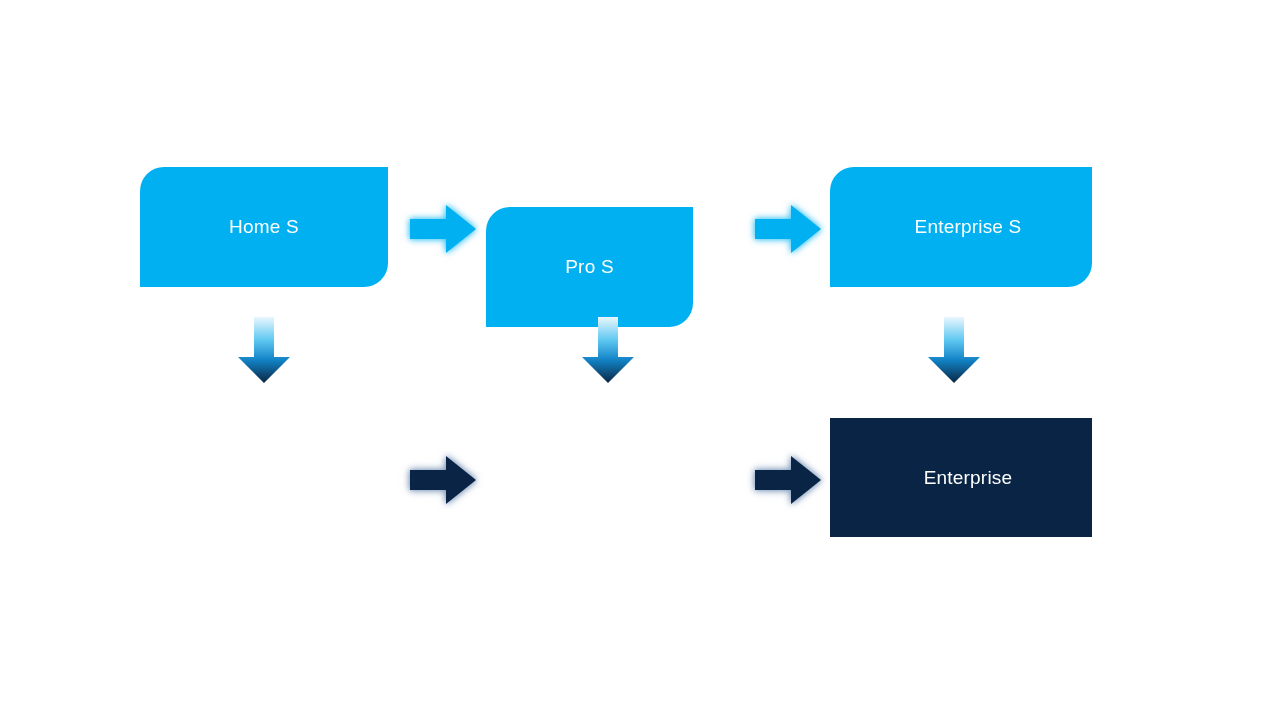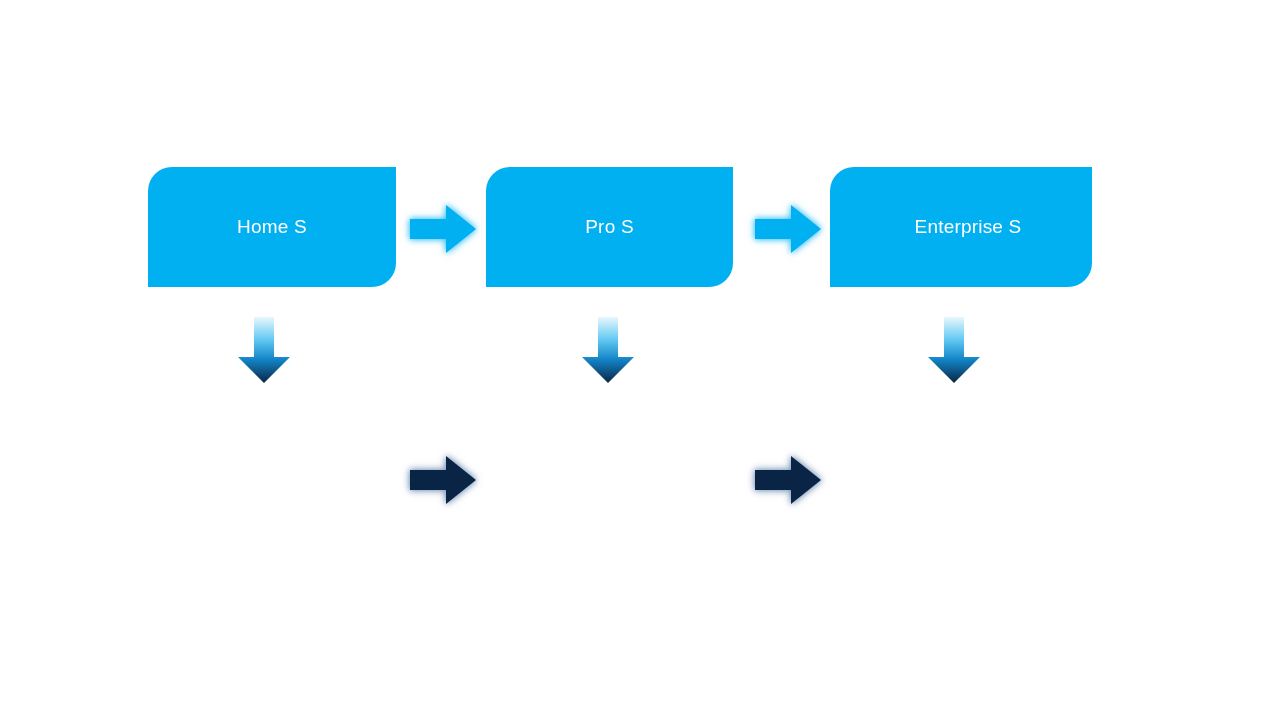--- a/index.html
+++ b/index.html
@@ -28,22 +28,22 @@
     top: 167px;
     height: 120px;
     background: var(--light-blue, #00B0F0);
     border-radius: 24px 0 24px 0;
   }
   .node-bottom {
     top: 418px;
     height: 119px;
     background: var(--dark-navy, #0A2446);
   }
-  .col-0 { left: 140px; width: 248px; margin-left: 8px; }
-  .col-1 { left: 486px; width: 247px; }
+  .col-0 { left: 140px; width: 248px; }
+  .col-1 { left: 486px; width: 207px; margin-top: 40px; }
   .col-2 { left: 830px; width: 248px; padding-left: 14px; }
 
   .connector {
     position: absolute;
     line-height: 0;
   }
   .h-arrow { width: 66px; height: 48px; }
   .v-arrow { width: 52px; height: 66px; }
 
   .h-arrow-top    { top: 205px; }
@@ -85,20 +85,23 @@
   <div class="node node-top col-0">
     <span>Home S</span>
   </div>
   <div class="node node-top col-1">
     <span>Pro S</span>
   </div>
   <div class="node node-top col-2">
     <span>Enterprise S</span>
   </div>
 
+  <div class="node node-bottom col-2">
+    <span>Enterprise</span>
+  </div>
 
   <div class="connector h-arrow h-arrow-top h-gap-0 arrow-light">
     <svg width="66" height="48" viewBox="0 0 66 48">
       <polygon points="0,14 36,14 36,0 66,24 36,48 36,34 0,34" fill="#00B0F0" style="fill:var(--light-blue, #00B0F0)"></polygon>
     </svg>
   </div>
   <div class="connector h-arrow h-arrow-top h-gap-1 arrow-light">
     <svg width="66" height="48" viewBox="0 0 66 48">
       <polygon points="0,14 36,14 36,0 66,24 36,48 36,34 0,34" fill="#00B0F0" style="fill:var(--light-blue, #00B0F0)"></polygon>
     </svg>

